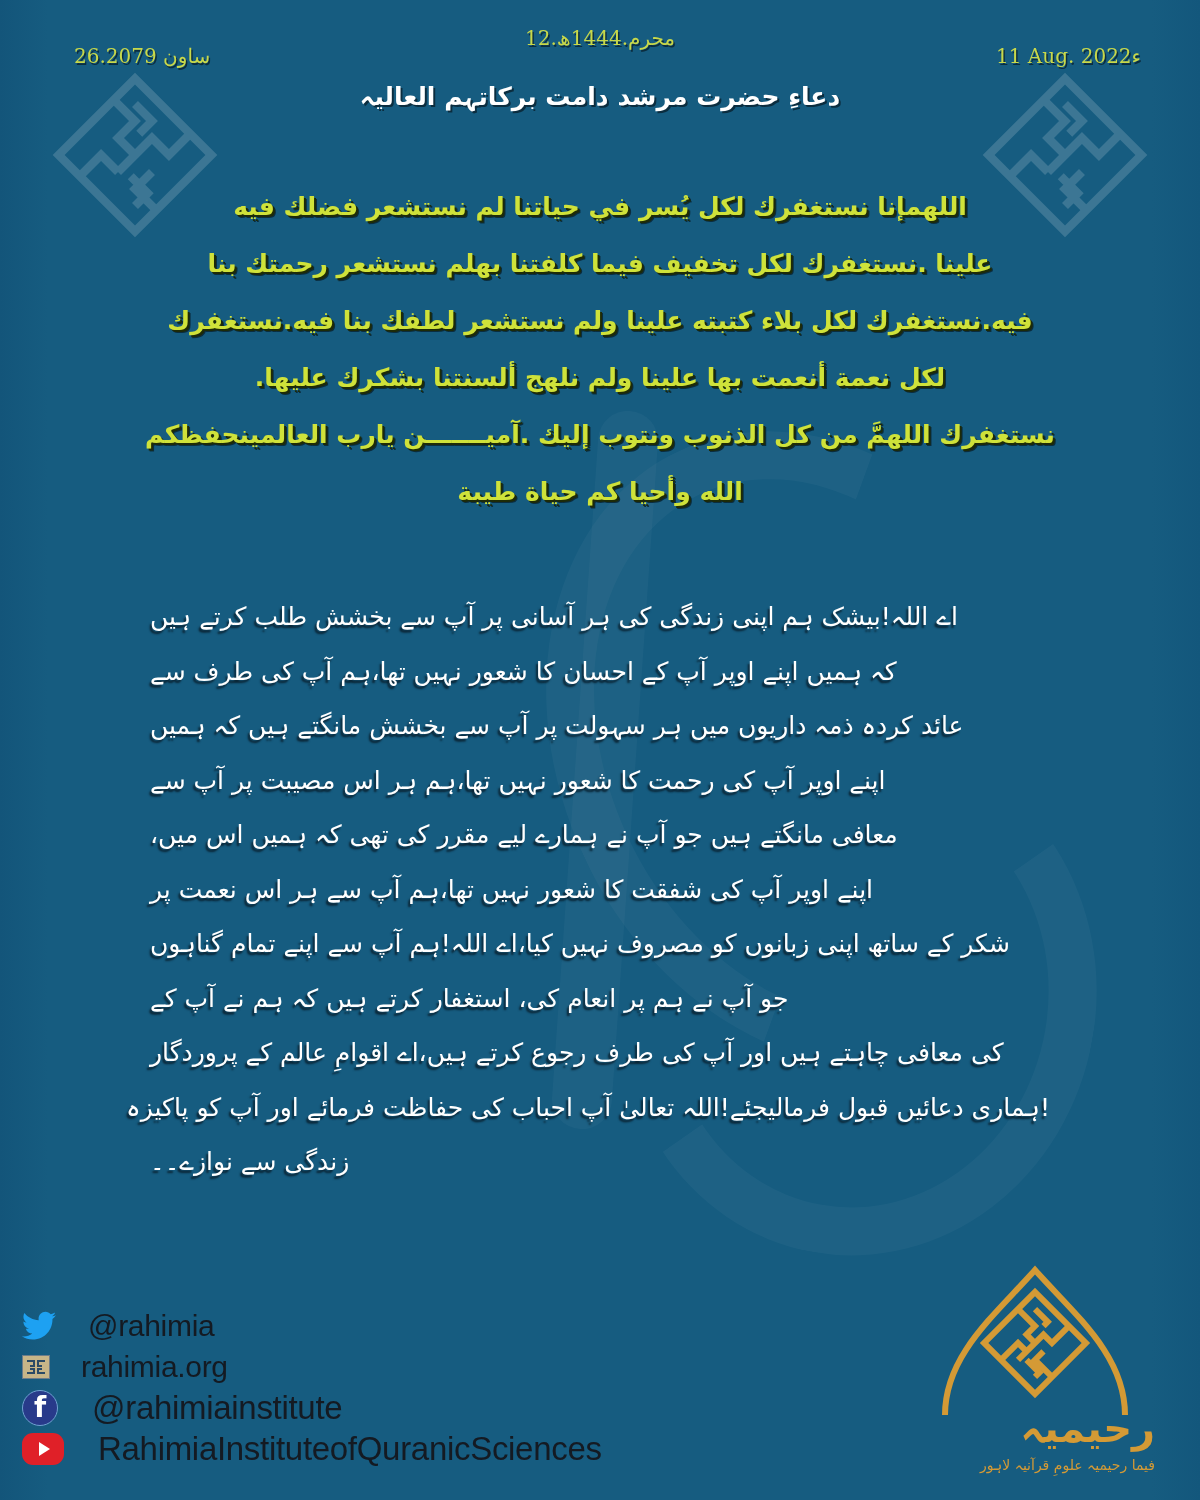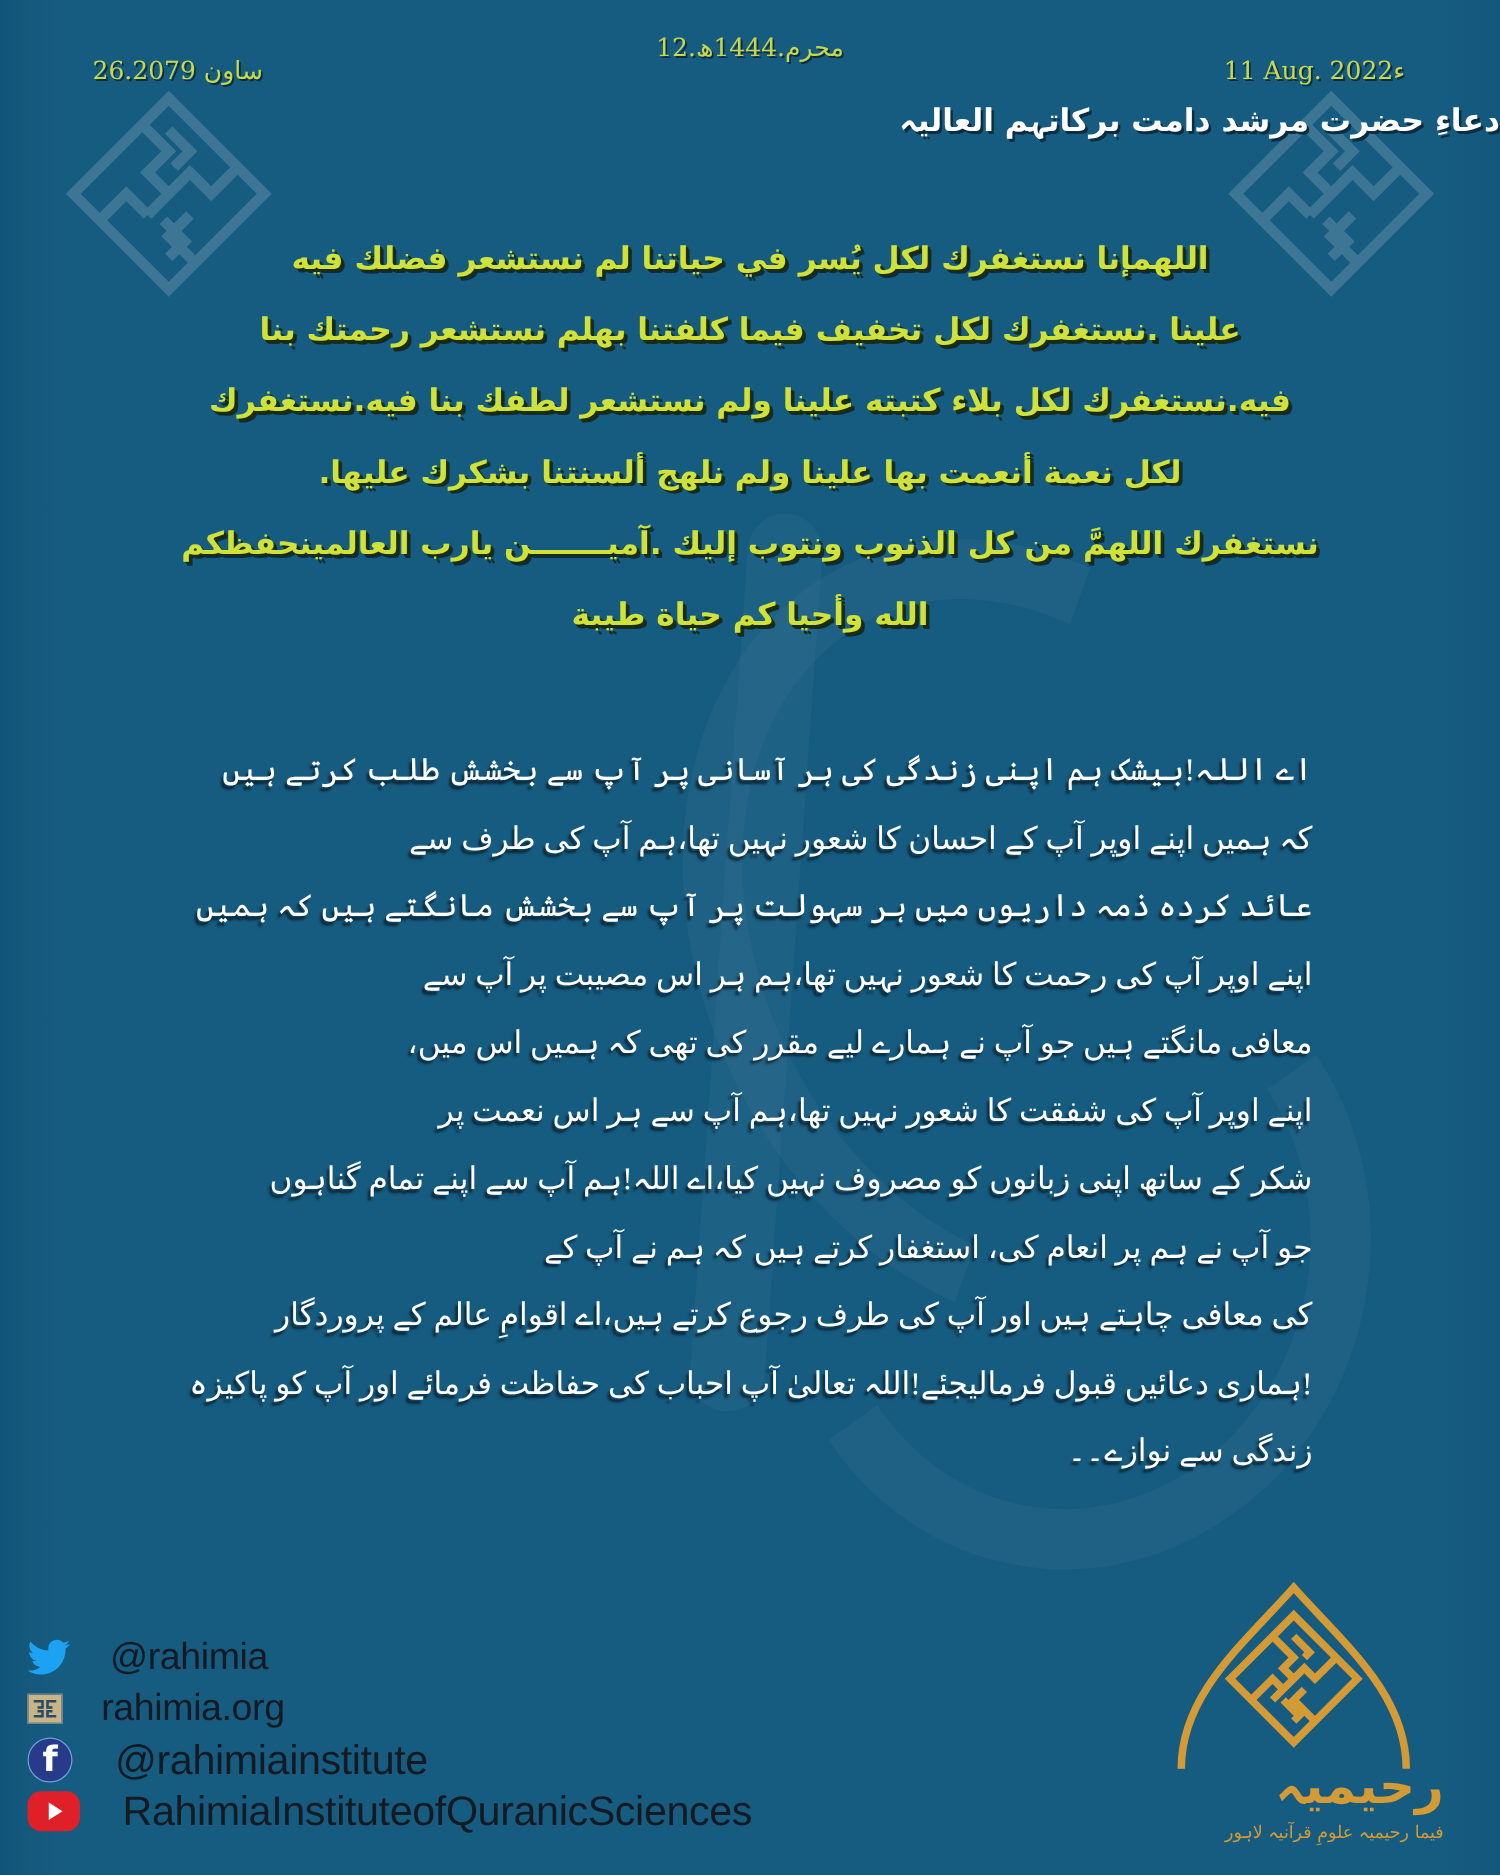--- a/index.html
+++ b/index.html
@@ -34,44 +34,43 @@
   .kufic svg { width: 100%; height: 100%; }
   .kufic-left { left: 75px; top: 95px; }
   .kufic-right { left: 1005px; top: 95px; }
 
   .date {
     position: absolute; color: #c8d84a; font-family: "DejaVu Serif", serif;
     font-size: 20px; text-shadow: 1.5px 1.5px 0 #0b2d3f;
   }
   .date-left { left: 74px; top: 44px; }
   .date-center { left: 0; right: 0; top: 26px; text-align: center; }
-  .date-right { right: 76px; top: 44px; }
+  .date-right { right: 59px; top: 44px; }
 
   .title {
-    position: absolute; left: 0; right: 0; top: 82px; text-align: right;
+    position: absolute; left: 0; right: 0; top: 82px; text-align: center;
     color: #ffffff; font-size: 25px; font-weight: bold;
     direction: rtl; text-shadow: 2px 2px 0 #0b2d3f;
   }
 
   .arabic {
     position: absolute; left: 70px; right: 70px; top: 178px;
     direction: rtl; text-align: center;
     color: #cfe23a; font-size: 25px; font-weight: bold;
     line-height: 57px;
     text-shadow: 2px 2px 0 #1e2b07, 3px 3px 0 #0b2d3f;
   }
   .arabic .line { display: block; white-space: nowrap; }
 
   .urdu {
     position: absolute; left: 150px; right: 150px; top: 590px;
-    direction: rtl; text-align: right;
+    direction: rtl; text-align: left;
     color: #ffffff; font-size: 25px;
     line-height: 54.5px;
     text-shadow: -2px 3px 2px #0a2535;
-    font-family: Liberation Serif, serif;
   }
   .urdu .line { display: block; white-space: nowrap; }
 
   .social {
     position: absolute; left: 22px; top: 1305px;
     font-family: "Liberation Sans", sans-serif;
     color: #141a22;
   }
   .social-row { display: flex; align-items: center; height: 41px; gap: 28px; }
   .social-row .txt { font-size: 30px; letter-spacing: -0.3px; }

